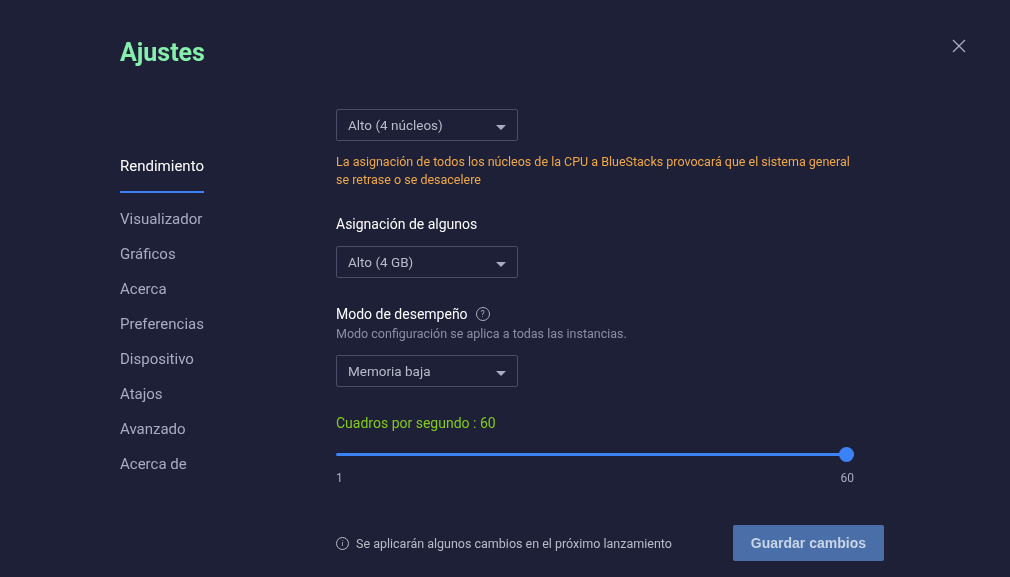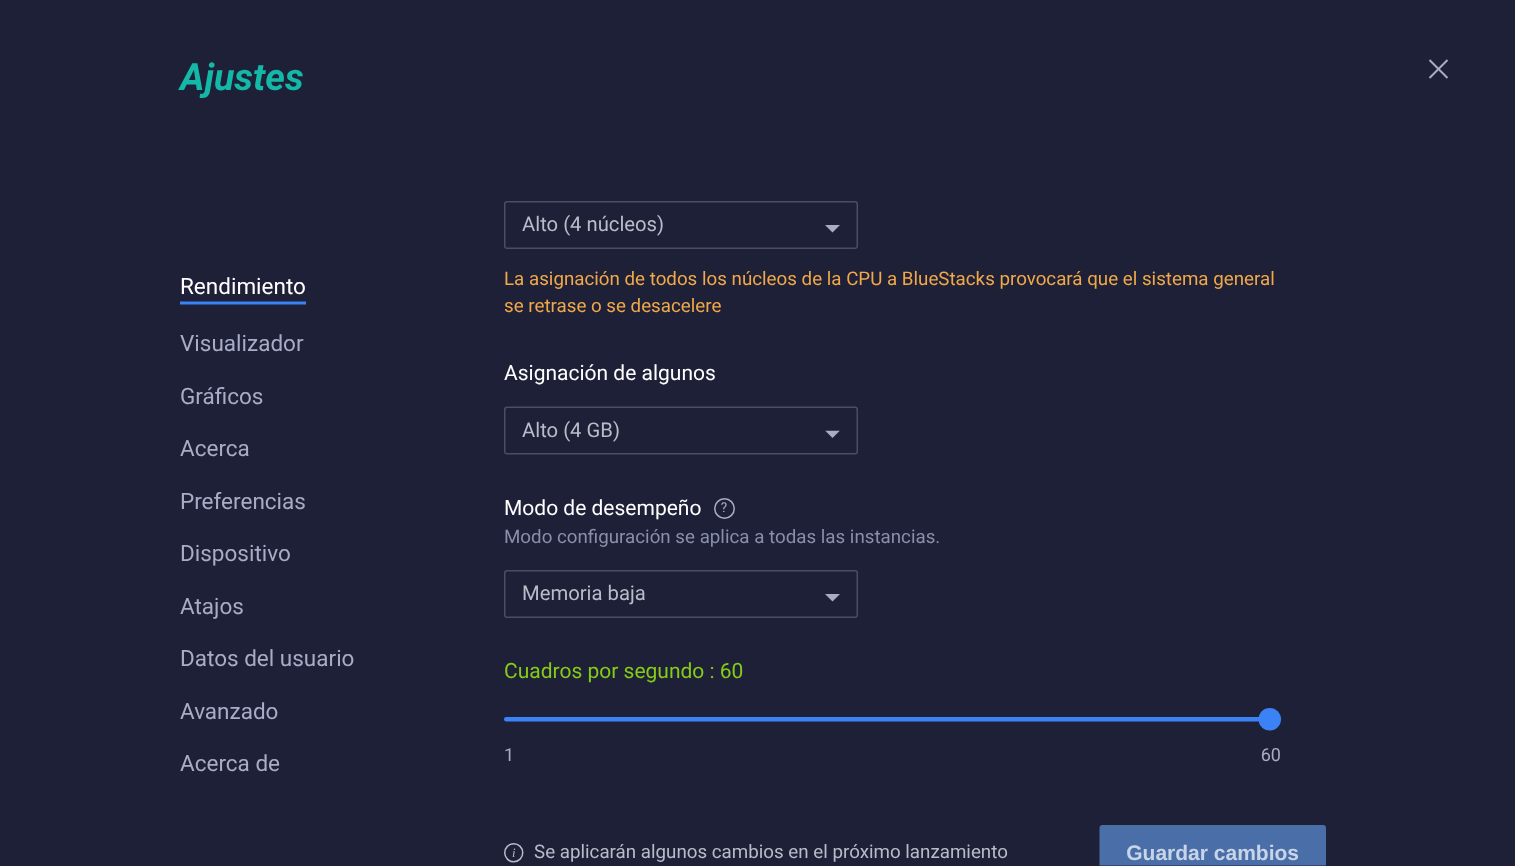--- a/index.html
+++ b/index.html
@@ -27,23 +27,22 @@
       position: absolute;
       top: 38px;
       right: 44px;
       cursor: pointer;
       color: #a8acc4;
     }
     
     .title {
       font-size: 25px;
       font-weight: 700;
-      color: #14b8a6;
-      margin-bottom: 67px;
-      font-style: italic;
+      color: #86efac;
+      margin-bottom: 42px;
     }
     
     .content {
       display: flex;
     }
     
     .sidebar {
       width: 216px;
       flex-shrink: 0;
     }
@@ -52,21 +51,21 @@
       font-size: 15px;
       color: #a8acc4;
       margin-bottom: 16px;
       cursor: pointer;
       display: inline-block;
     }
     
     .sidebar-item.active {
       color: #ffffff;
       border-bottom: 2px solid #3b82f6;
-      padding-bottom: 1px;
+      padding-bottom: 16px;
       margin-top: 48px;
     }
     
     .main {
       flex: 1;
       padding-right: 60px;
     }
     
     .section {
       margin-bottom: 28px;
@@ -82,21 +81,21 @@
     }
     
     .section-sublabel {
       font-size: 12.5px;
       color: #8a8ea8;
       margin-top: -10px;
       margin-bottom: 14px;
     }
     
     .dropdown {
-      width: 236px;
+      width: 182px;
       height: 32px;
       background: transparent;
       border: 1px solid #4a4d68;
       border-radius: 2px;
       display: flex;
       align-items: center;
       justify-content: space-between;
       padding: 0 11px;
       cursor: pointer;
     }
@@ -232,21 +231,20 @@
 
   <div class="content">
     <div class="sidebar">
       <div><span class="sidebar-item active">Rendimiento</span></div>
       <div><span class="sidebar-item">Visualizador</span></div>
       <div><span class="sidebar-item">Gráficos</span></div>
       <div><span class="sidebar-item">Acerca</span></div>
       <div><span class="sidebar-item">Preferencias</span></div>
       <div><span class="sidebar-item">Dispositivo</span></div>
       <div><span class="sidebar-item">Atajos</span></div>
-      <div><span class="sidebar-item">Datos del usuario</span></div>
       <div><span class="sidebar-item">Avanzado</span></div>
       <div><span class="sidebar-item">Acerca de</span></div>
     </div>
 
     <div class="main">
 
       <div class="section">
         <div class="dropdown">
           <span class="dropdown-value">Alto (4 núcleos)</span>
           <span class="dropdown-caret">

